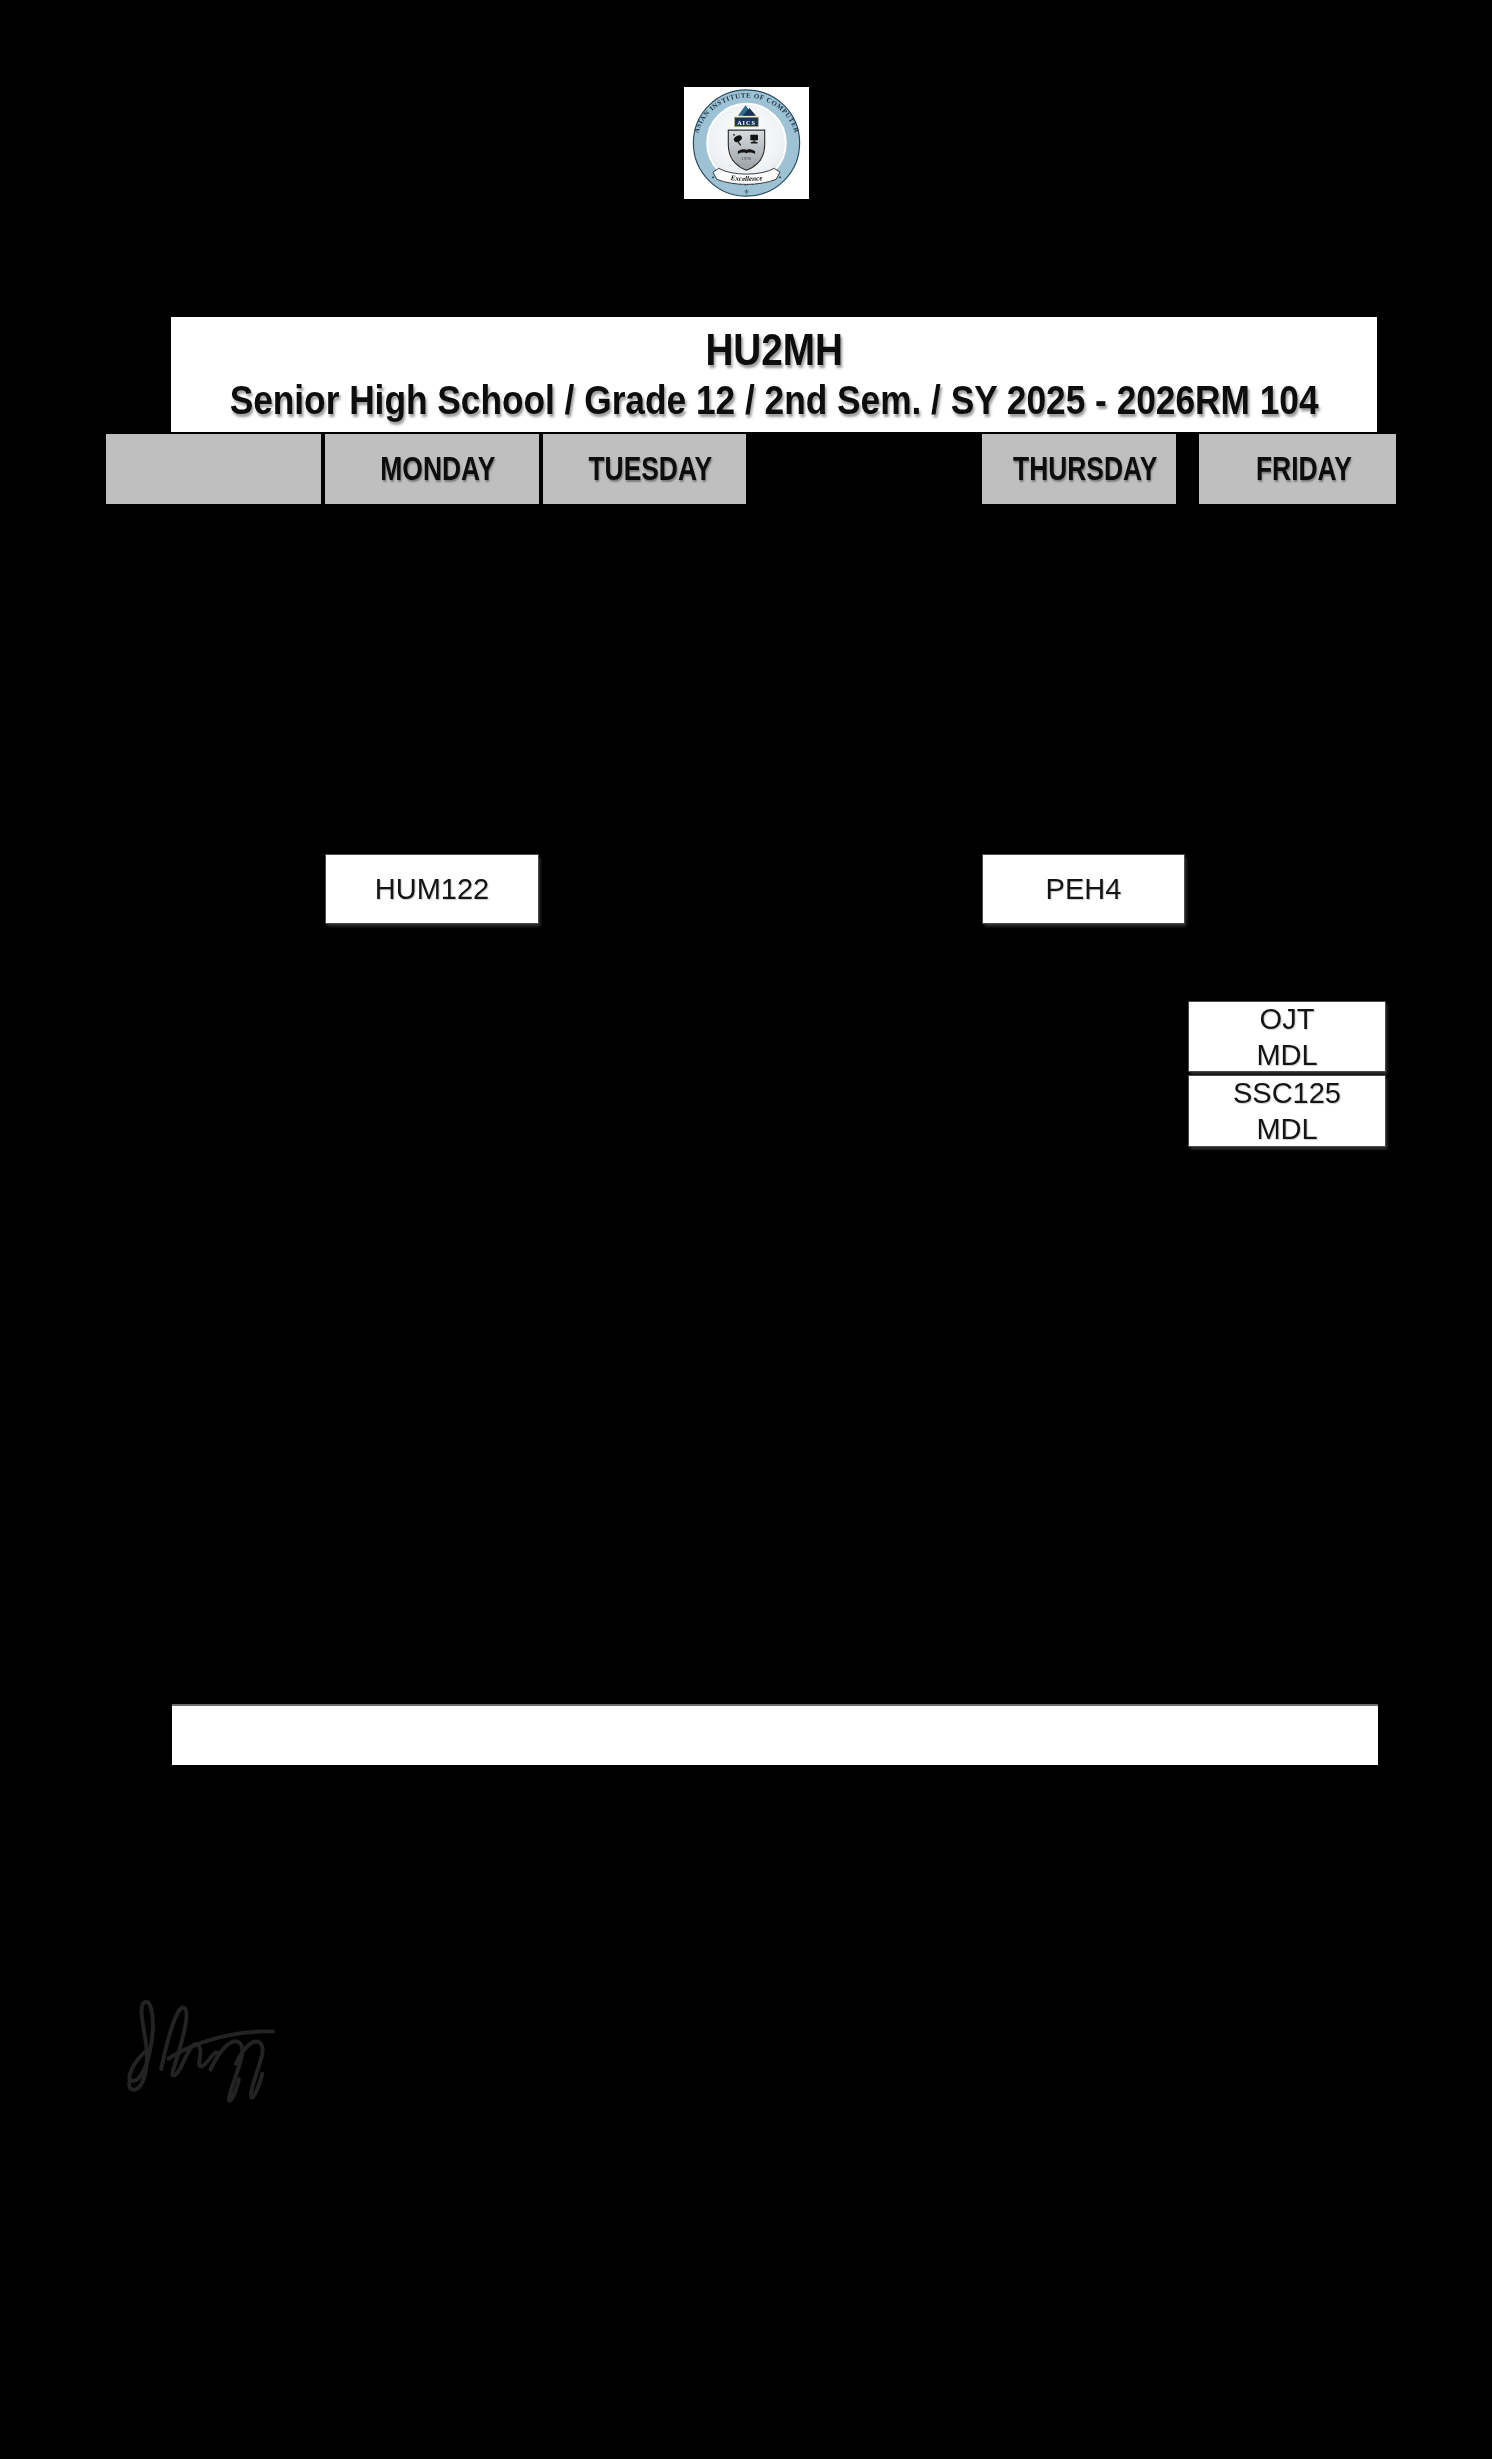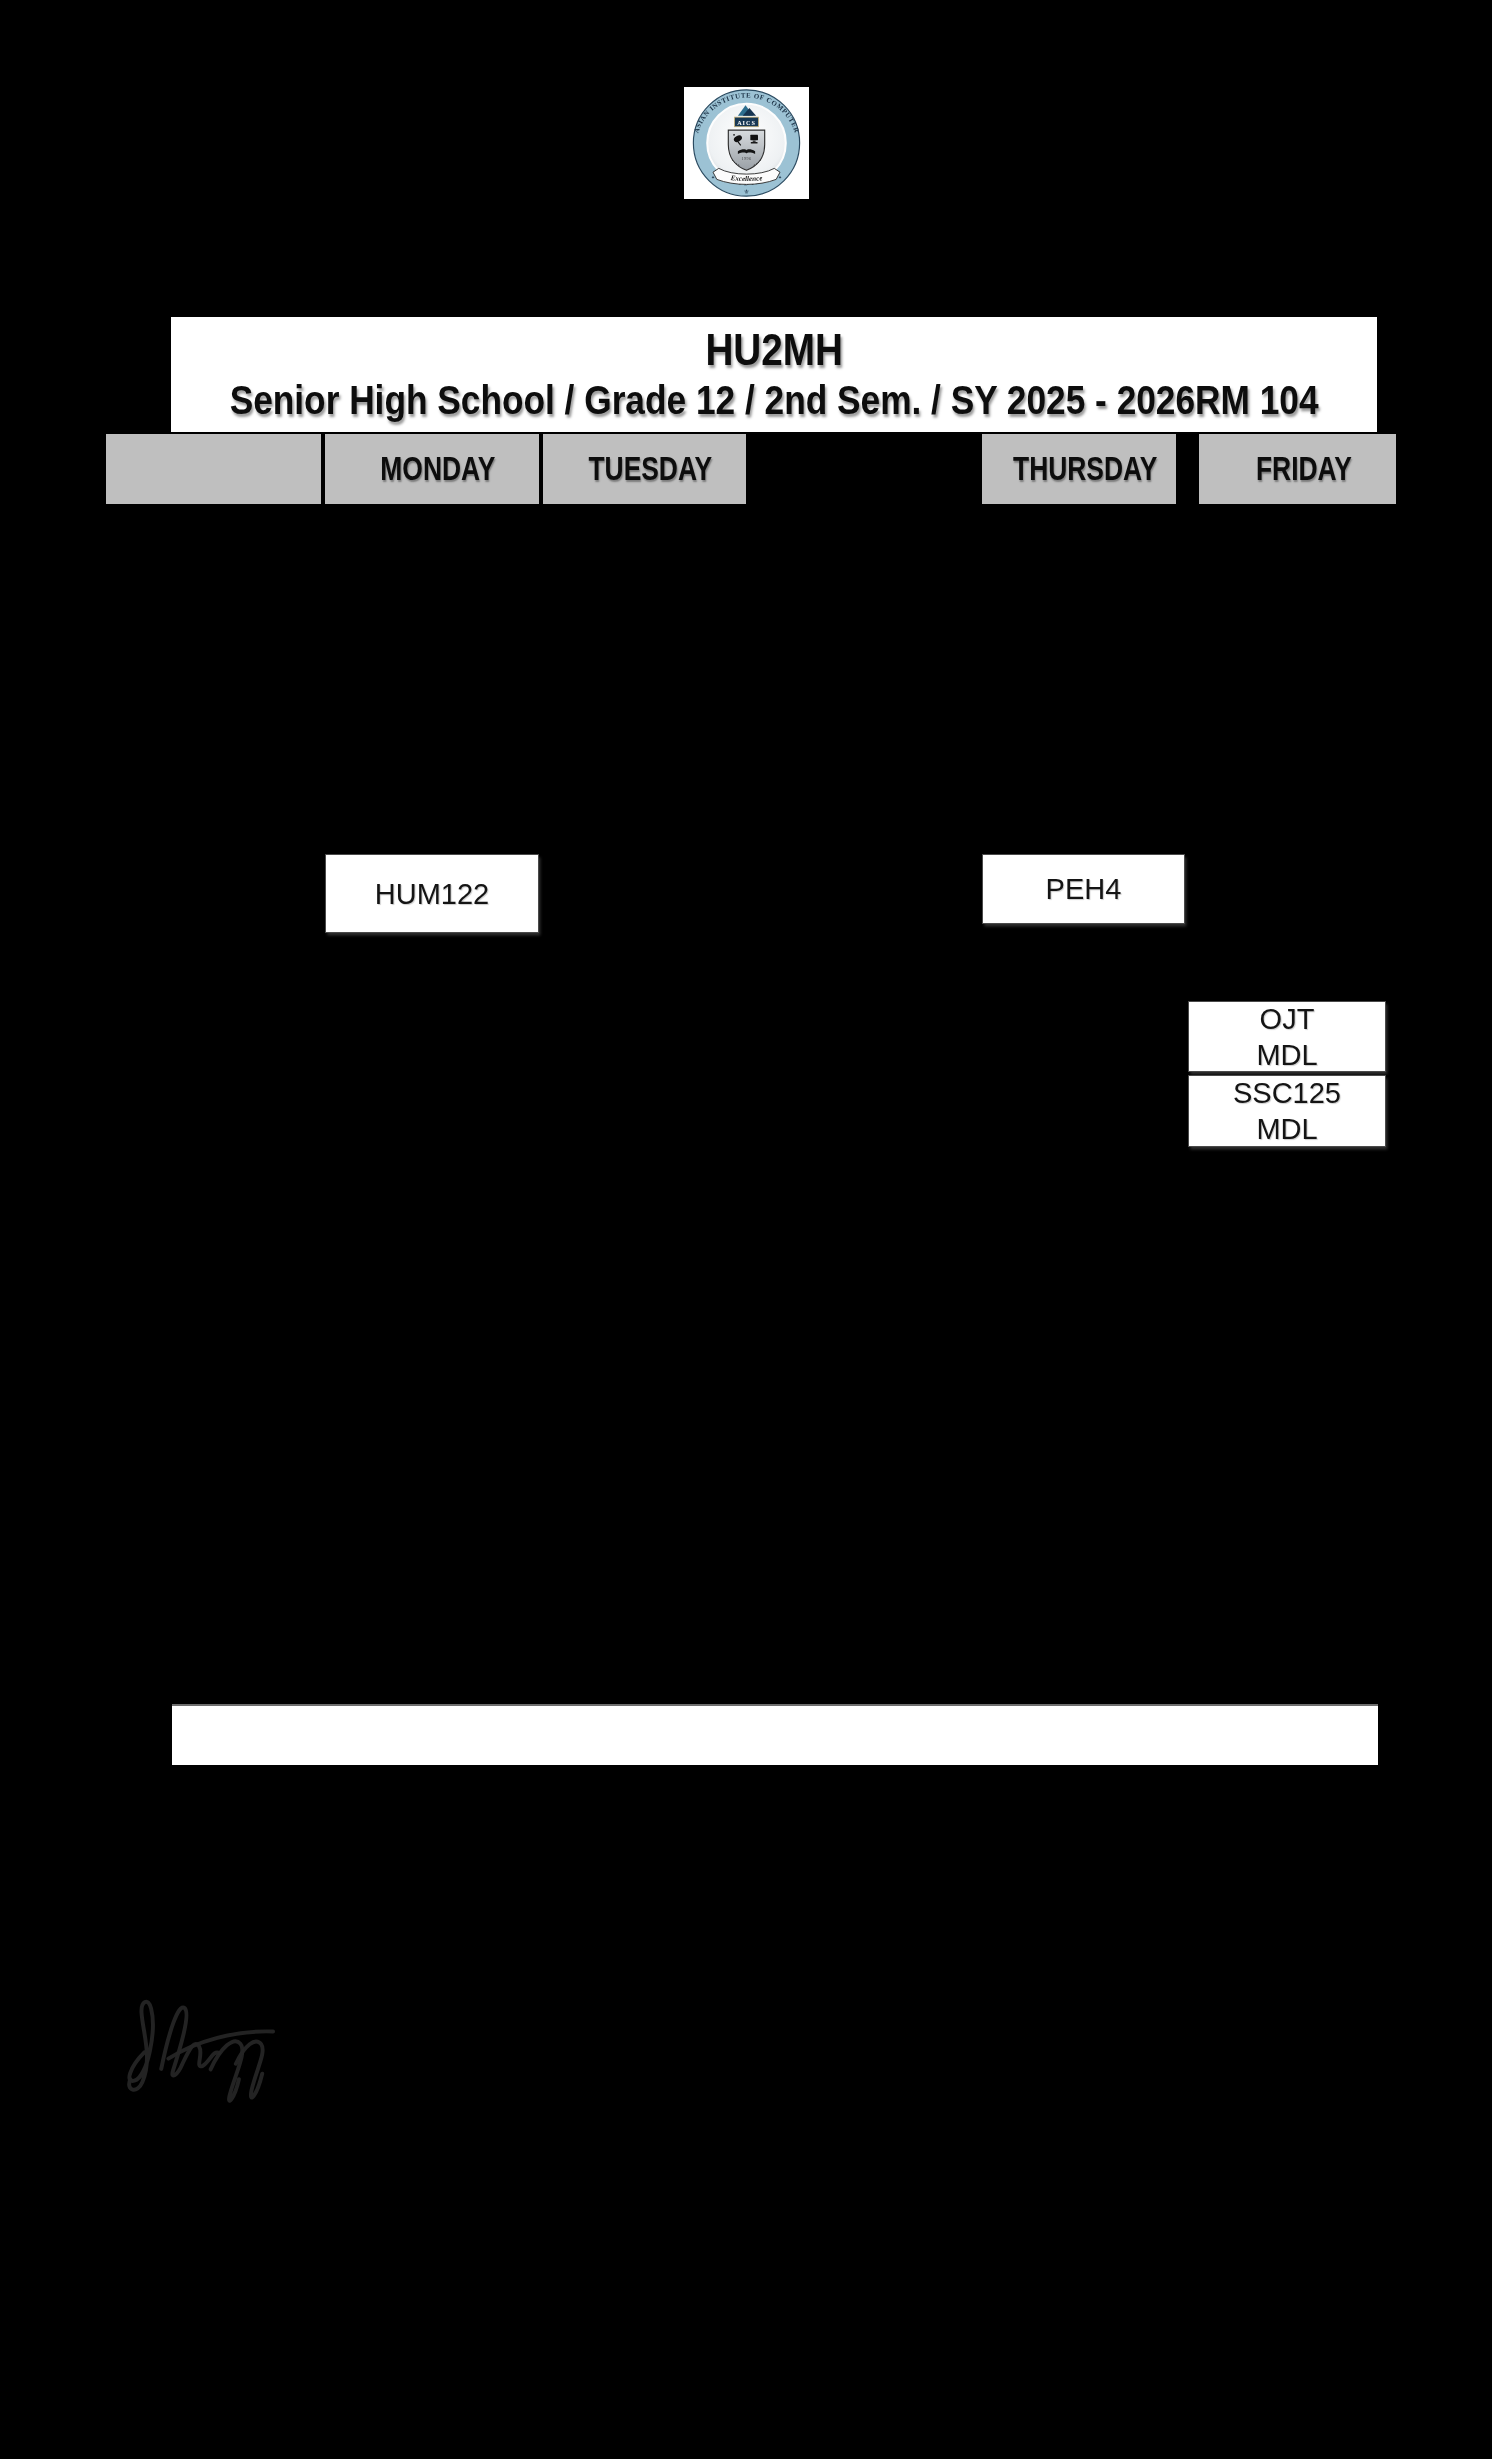--- a/index.html
+++ b/index.html
@@ -58,21 +58,21 @@
 
   
   .course-cell{
     background:var(--panel_white);
     border:1px solid #4a4a4a;
     box-shadow:1.9px 2.9px 2.9px rgba(140,140,140,.35);
     display:flex;flex-direction:column;align-items:center;justify-content:center;
     text-align:center;
   }
   .course-line{font-size:29px;line-height:36px;color:#141414;text-shadow:1px 1px 1px rgba(0,0,0,.2);}
-  .cell-hum122{left:325px;top:854px;width:214px;height:79px;}
+  .cell-hum122{left:325px;top:854px;width:214px;height:70px;}
   .cell-peh4{left:982px;top:854px;width:203px;height:70px;}
   .cell-ojt{left:1188px;top:1001px;width:198px;height:71px;}
   .cell-ssc125{left:1188px;top:1075px;width:198px;height:72px;}
 
   
   .footer-bar{
     left:172px;top:1704px;width:1206px;height:61px;
     background:var(--panel_white);border-top:2.9px solid #6e6e6e;
   }
 

